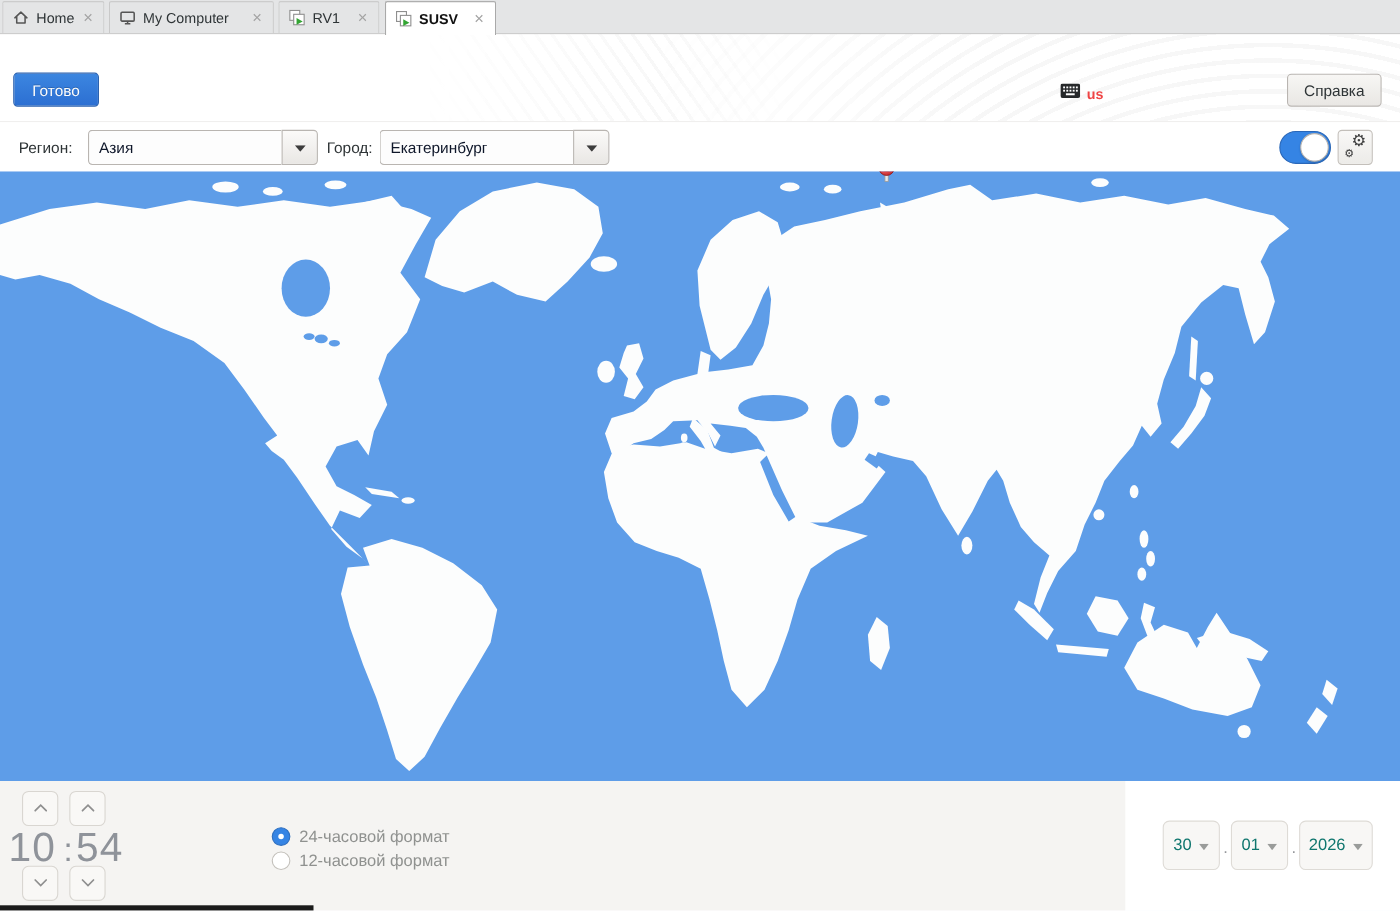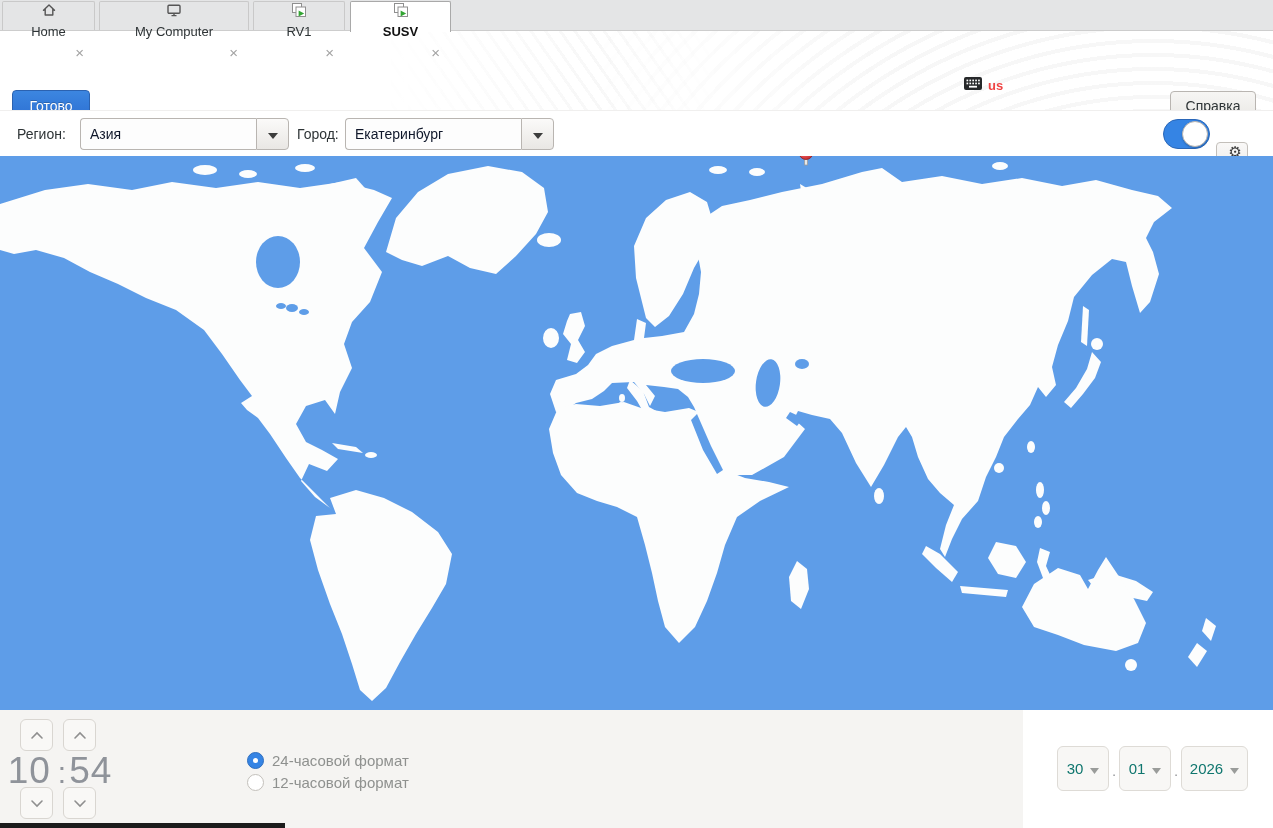--- a/index.html
+++ b/index.html
@@ -1,38 +1,38 @@
 <!DOCTYPE html>
 <html><head>
 <meta charset="utf-8">
 <style>
   html,body{margin:0;padding:0;background:#fff;}
   body{font-family:"Liberation Sans",sans-serif;-webkit-font-smoothing:antialiased;}
   .screen{position:relative;width:1273px;height:828px;overflow:hidden;background:#fff;}
 
   
   .tabbar{position:absolute;left:0;top:0;width:1273px;height:31px;background:#e4e5e6;border-bottom:1px solid #cdcdcd;box-sizing:border-box;z-index:5;}
-  .tab{position:absolute;top:1px;height:29px;display:flex;align-items:center;gap:6px;padding:0 8px;box-sizing:border-box;background:#e4e5e6;border:1px solid #c9c9c9;border-bottom:none;border-radius:2px 2px 0 0;cursor:default;flex-direction:column;}
+  .tab{position:absolute;top:1px;height:29px;display:flex;align-items:center;gap:6px;padding:0 8px;box-sizing:border-box;background:#e4e5e6;border:1px solid #c9c9c9;border-bottom:none;border-radius:2px 2px 0 0;cursor:default;}
   .tab .tab-label{font-size:13px;color:#2e3436;white-space:nowrap;}
   .tab .close{margin-left:auto;color:#a3a3a3;font-size:15px;line-height:15px;padding:0 2px;}
   .tab.active{background:#ffffff;height:31px;border-color:#a9a9a9;z-index:6;}
   .tab.active .tab-label{font-weight:bold;color:#111;}
   .tab-ico{width:16px;height:16px;flex:0 0 16px;}
 
   
   .header{position:absolute;left:0;top:31px;width:1273px;height:79px;background:#fff;}
   .header-swirl{position:absolute;right:0;top:0;width:680px;height:79px;overflow:hidden;
     background:repeating-radial-gradient(circle at 560px 470px, rgba(110,110,110,0) 0 10px, rgba(110,110,110,0.055) 10px 14px);
     -webkit-mask-image:linear-gradient(to right, transparent 0, #000 45%);
     mask-image:linear-gradient(to right, transparent 0, #000 45%);}
   .header-lines{position:absolute;right:560px;top:0;width:330px;height:79px;
     background:repeating-linear-gradient(55deg, rgba(110,110,110,0) 0 9px, rgba(110,110,110,0.05) 9px 12px);
     -webkit-mask-image:linear-gradient(to right, transparent, #000 65%, transparent 100%);
     mask-image:linear-gradient(to right, transparent, #000 65%, transparent 100%);}
-  .btn{display:flex;align-items:center;justify-content:center;box-sizing:border-box;border-radius:4px;font-size:14px;cursor:default;margin-top:24px;}
+  .btn{display:flex;align-items:center;justify-content:center;box-sizing:border-box;border-radius:4px;font-size:14px;cursor:default;}
   .btn-done{position:absolute;left:12px;top:35px;width:78px;height:31px;
     background:linear-gradient(#3c86e0,#2c6fd2);border:1px solid #2b62b0;color:#fdfdfd;text-shadow:0 -1px 0 rgba(0,0,0,.2);}
   .btn-help{position:absolute;left:1170px;top:36px;width:86px;height:30px;
     background:linear-gradient(#f7f6f4,#e9e7e4);border:1px solid #b9b5b1;color:#2e3436;}
   .kbd-indicator{position:absolute;left:964px;top:45px;display:flex;align-items:center;gap:6px;}
   .kbd-indicator .kbd-label{font-size:13px;font-weight:bold;color:#ef4444;}
 
   
   .tzbar{position:absolute;left:0;top:110px;width:1273px;height:46px;background:#fff;border-top:1px solid #f0efee;box-sizing:border-box;}
   .tz-label{position:absolute;top:0;height:46px;display:flex;align-items:center;font-size:14px;color:#2e3436;}

